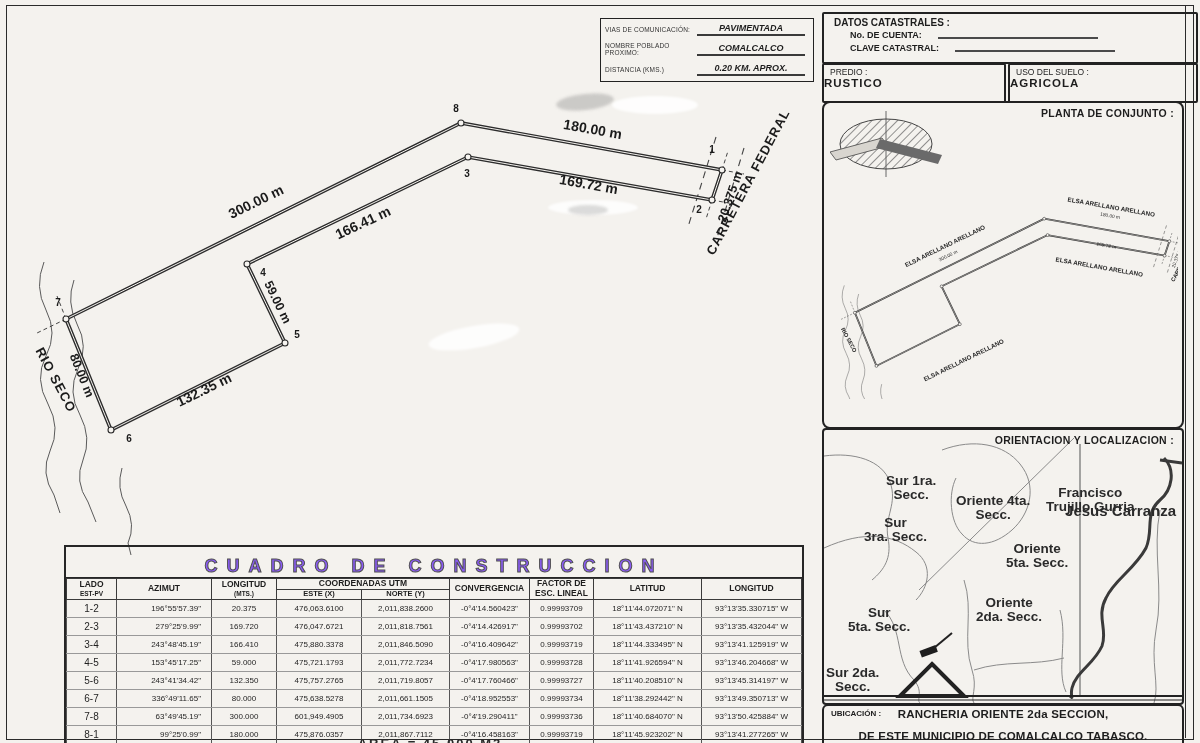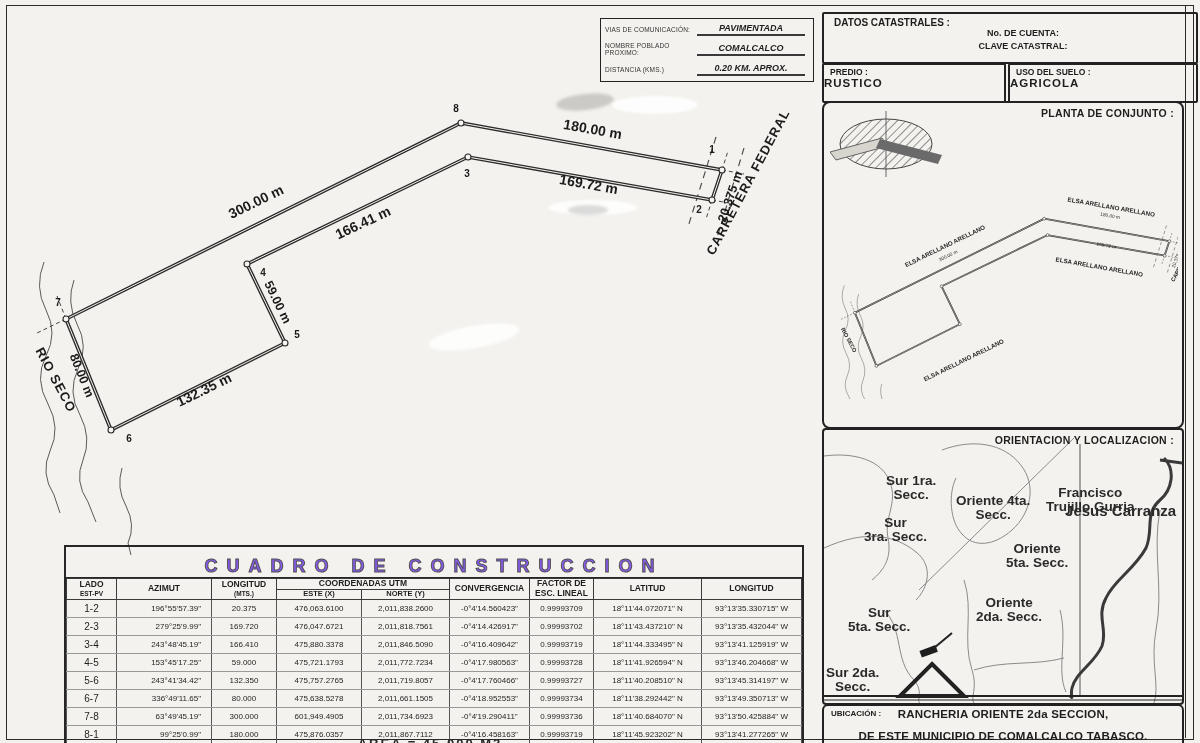--- a/index.html
+++ b/index.html
@@ -12,25 +12,25 @@
   .comm-box{position:absolute;left:600px;top:18px;width:212px;height:62px;border:1.5px solid #222;}
   .comm-row{position:relative;height:20px;display:flex;align-items:center;}
   .comm-label{font-size:6.5px;color:#333;padding-left:4px;width:92px;letter-spacing:.2px;}
   .comm-val{font-size:9px;font-weight:bold;font-style:italic;width:108px;text-align:center;
             border-bottom:2px solid #3a3a3a;padding-bottom:1px;}
 
   
   .rbox{position:absolute;border:2px solid #222;border-radius:2px;background:transparent;}
   .cat-box{left:822px;top:12px;width:372px;height:48px;}
   .cat-title{font-size:10px;font-weight:bold;padding:3px 0 0 10px;}
-  .cat-line{display:flex;align-items:center;font-size:9px;font-weight:bold;padding-left:26px;height:13px;flex-direction:column;}
+  .cat-line{display:flex;align-items:center;font-size:9px;font-weight:bold;padding-left:26px;height:13px;}
   .cat-rule{flex:0 0 160px;margin-left:16px;border-bottom:2.5px solid #4a4a4a;height:6px;}
   .predio-box{left:822px;top:63px;width:180px;height:36px;}
   .uso-box{left:1008px;top:63px;width:186px;height:36px;}
-  .small-cap{font-size:8.5px;font-weight:bold;padding:2px 0 0 6px;}
+  .small-cap{font-size:8.5px;font-weight:normal;padding:2px 0 0 6px;}
   .big-val{font-size:11.5px;font-weight:bold;text-align:left;letter-spacing:1px;}
 
   .planta-box{left:822px;top:101px;width:358px;height:324px;border-radius:8px;}
   .box-title-r{position:absolute;right:8px;top:4px;font-size:10.5px;font-weight:bold;letter-spacing:.3px;}
 
   .orient-box{left:822px;top:428px;width:358px;height:273px;border-radius:4px;overflow:hidden;}
   .map-label{position:absolute;font-size:13.5px;font-weight:bold;color:#2a2a2a;line-height:1.02;
              text-align:center;white-space:nowrap;}
   .map-label.big{font-size:15px;margin-top:45px;}
 

